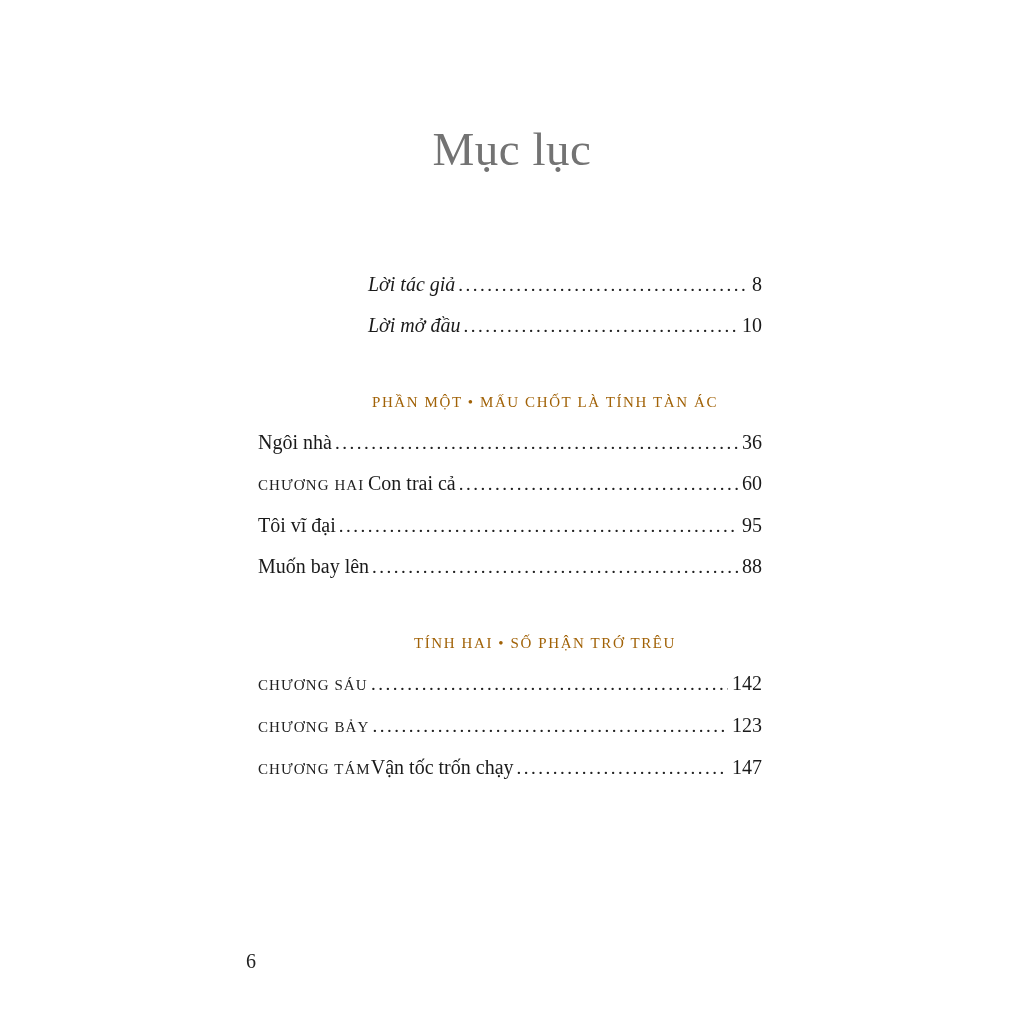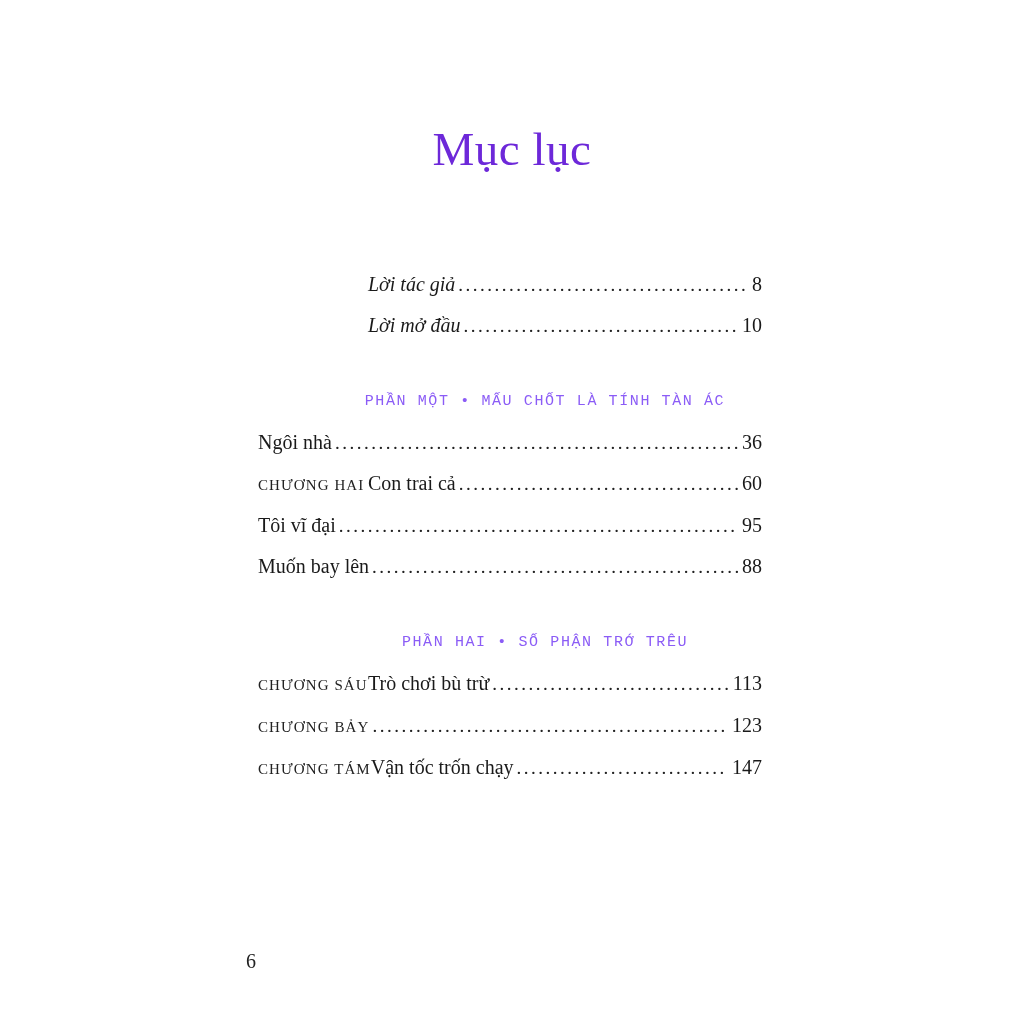--- a/index.html
+++ b/index.html
@@ -17,21 +17,21 @@
     overflow: hidden;
   }
   .book-title {
     margin: 0;
     padding-top: 122px;
     text-align: center;
     font-size: 47px;
     font-weight: 400;
     letter-spacing: 0.5px;
     line-height: 1.15;
-    color: #6d28d9;
+    color: #737373;
   }
   .toc {
     position: absolute;
     left: 258px;
     top: 17px;
     width: 504px;
   }
   .front-matter {
     margin-top: 247px;
     padding-left: 110px;
@@ -46,22 +46,21 @@
   .fm-title {
     font-style: italic;
   }
   .section-heading {
     margin-top: 36px;
     padding-left: 70px;
     text-align: center;
     font-size: 15px;
     letter-spacing: 1.6px;
     line-height: 40px;
-    color: #8b5cf6;
-    font-family: Liberation Mono, monospace;
+    color: #a16207;
   }
   .chapter-label {
     flex: 0 0 110px;
     font-size: 15px;
     letter-spacing: 1.1px;
     color: #222;
     align-self: baseline;
   }
   .chapter-title {
     flex: 0 0 auto;
@@ -133,27 +132,26 @@
         <span class="page-num">95</span>
       </div>
       <div class="row">
         <span class="chapter-title">Muốn bay lên</span>
         <span class="leader"></span>
         <span class="page-num">88</span>
       </div>
     </div>
 
     <div class="section">
-      <div class="section-heading">PHẦN HAI • SỐ PHẬN TRỚ TRÊU</div>
+      <div class="section-heading">TÍNH HAI • SỐ PHẬN TRỚ TRÊU</div>
 
       <div class="row">
         <span class="chapter-label">CHƯƠNG SÁU</span>
-        <span class="chapter-title">Trò chơi bù trừ</span>
         <span class="leader"></span>
-        <span class="page-num">113</span>
+        <span class="page-num">142</span>
       </div>
       <div class="row">
         <span class="chapter-label">CHƯƠNG BẢY</span>
         <span class="leader"></span>
         <span class="page-num">123</span>
       </div>
       <div class="row">
         <span class="chapter-label">CHƯƠNG TÁM</span>
         <span class="chapter-title">Vận tốc trốn chạy</span>
         <span class="leader"></span>

